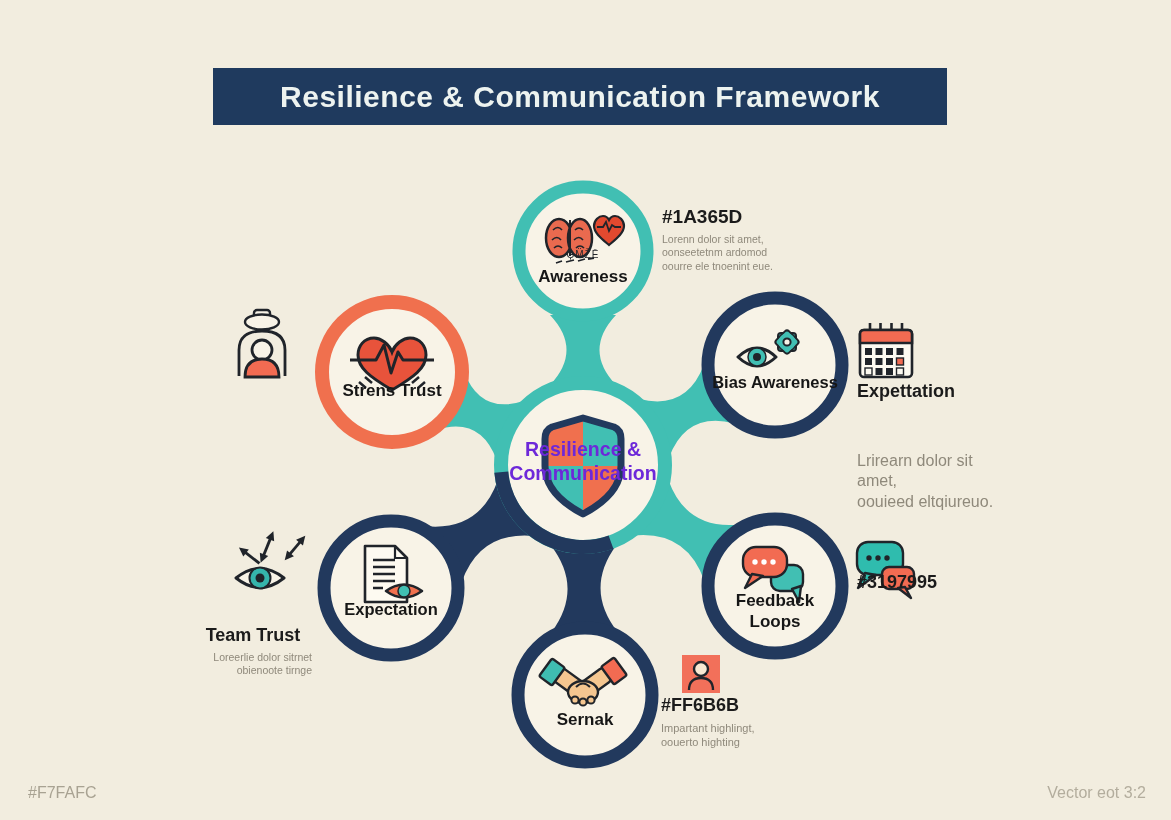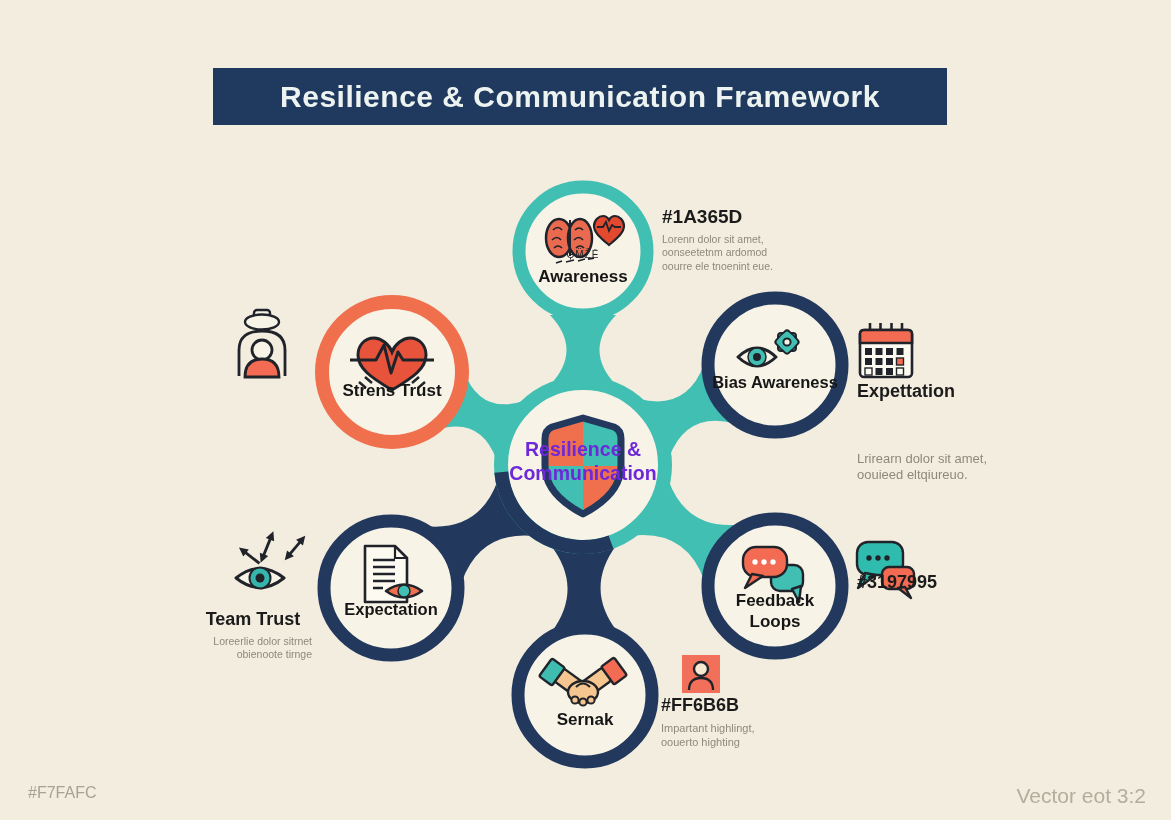--- a/index.html
+++ b/index.html
@@ -208,36 +208,36 @@
 <div class="abs" style="left:662px;top:206px;width:160px;">
   <div class="head" style="font-size:19px;">#1A365D</div>
   <div class="bodytxt">Lorenn dolor sit amet,
 oonseetetnm ardomod
 oourre ele tnoenint eue.</div>
 </div>
 
 
 <div class="abs" style="left:857px;top:381px;width:160px;">
   <div class="head">Expettation</div>
-  <div class="bodytxt" style="font-size:13px;margin-top:48px;">Lrirearn dolor sit amet,
+  <div class="bodytxt" style="font-size:16px;margin-top:48px;">Lrirearn dolor sit amet,
 oouieed eltqiureuo.</div>
 </div>
 
-<div class="abs" style="left:194px;top:609px;width:118px;">
+<div class="abs" style="left:194px;top:625px;width:118px;">
   <div class="head center">Team Trust</div>
   <div class="bodytxt right">Loreerlie dolor sitrnet
 obienoote tirnge</div>
 </div>
 
 <div class="abs" style="left:857px;top:572px;width:120px;">
   <div class="head">#3197995</div>
 </div>
 
 <div class="abs" style="left:661px;top:695px;width:160px;">
   <div class="head">#FF6B6B</div>
   <div class="bodytxt" style="font-size:11px;">Impartant highlingt,
 oouerto highting</div>
 </div>
 
 <div class="abs foot" style="left:28px;top:784px;">#F7FAFC</div>
-<div class="abs foot" style="right:25px;top:784px;font-size:21px;color:#B3AD9D;">Vector eot 3:2</div>
+<div class="abs foot" style="right:25px;top:784px;font-size:16px;color:#B3AD9D;">Vector eot 3:2</div>
 
 </div>
 
 </body></html>

